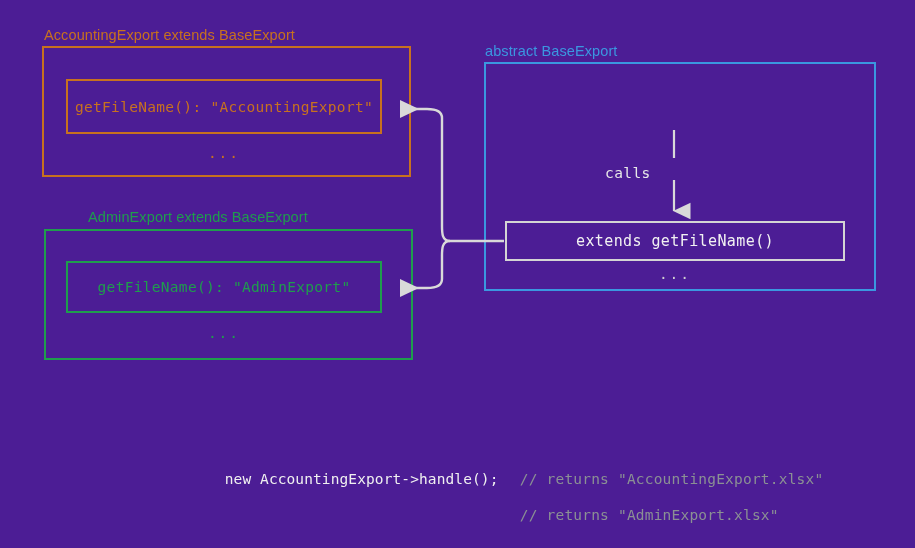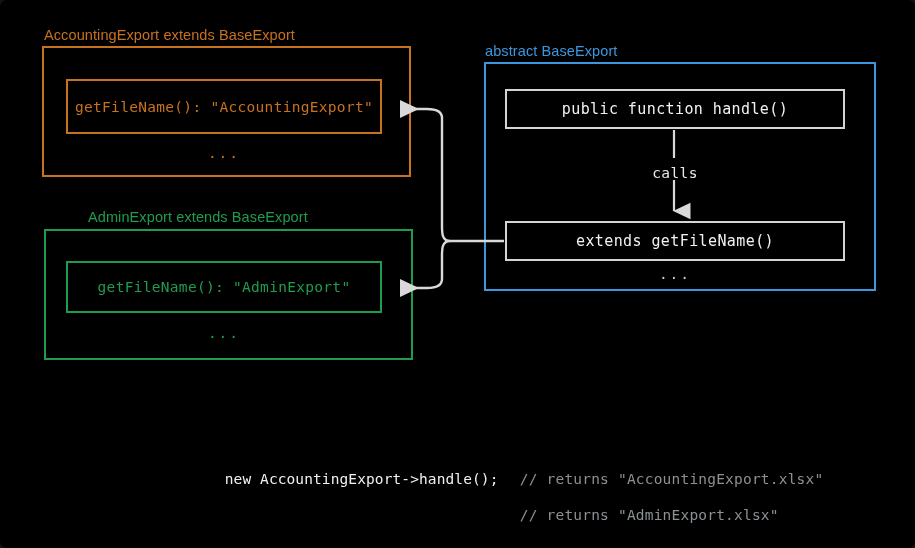--- a/index.html
+++ b/index.html
@@ -4,24 +4,23 @@
 <style>
   html, body {
     margin: 0;
     padding: 0;
     background: #121212;
   }
   #canvas {
     position: relative;
     width: 915px;
     height: 548px;
-    background: #000000;
+    background: #4c1d95;
     overflow: hidden;
     font-family: "DejaVu Sans Mono", monospace;
-    border-radius: 7px;
   }
 
   
   .group-label {
     position: absolute;
     font-family: "Liberation Sans", sans-serif;
     font-size: 14.5px;
     letter-spacing: 0.1px;
     white-space: nowrap;
   }
@@ -75,21 +74,20 @@
     font-size: 15px;
     letter-spacing: 0.4px;
     white-space: nowrap;
   }
 
   .calls-label {
     position: absolute;
     color: #e8e8e8;
     font-size: 14.5px;
     letter-spacing: 0.4px;
-    text-align: center;
     white-space: nowrap;
   }
 
   .white-ellipsis {
     position: absolute;
     color: #d0d0d0;
     font-size: 14.5px;
     letter-spacing: 2px;
     text-align: center;
   }
@@ -138,21 +136,20 @@
   <div class="outer-box b-green" style="left:44px; top:229px; width:369px; height:131px;"></div>
 
   <div class="inner-box b-green c-green" style="left:66px; top:261px; width:316px; height:52px;">getFileName(): "AdminExport"</div>
 
   <div class="ellipsis c-green" style="left:66px; top:325px; width:316px;">...</div>
 
   <div class="group-label c-blue" style="left:485px; top:43px;">abstract BaseExport</div>
 
   <div class="outer-box b-blue" style="left:484px; top:62px; width:392px; height:229px;"></div>
 
-  <div class="method-box" style="left:505px; top:89px; width:340px; height:40px;">public function handle()</div>
 
   <div class="calls-label" style="left:605px; top:165px; width:140px;">calls</div>
 
   <div class="method-box" style="left:505px; top:221px; width:340px; height:40px;">extends getFileName()</div>
 
   <div class="white-ellipsis" style="left:505px; top:266px; width:340px;">...</div>
 
   <svg id="connectors" viewBox="0 0 915 548" xmlns="http://www.w3.org/2000/svg">
     <defs>
       <marker id="arrow-left" markerWidth="9" markerHeight="9" refX="8.5" refY="4.5" orient="auto" markerUnits="strokeWidth">

